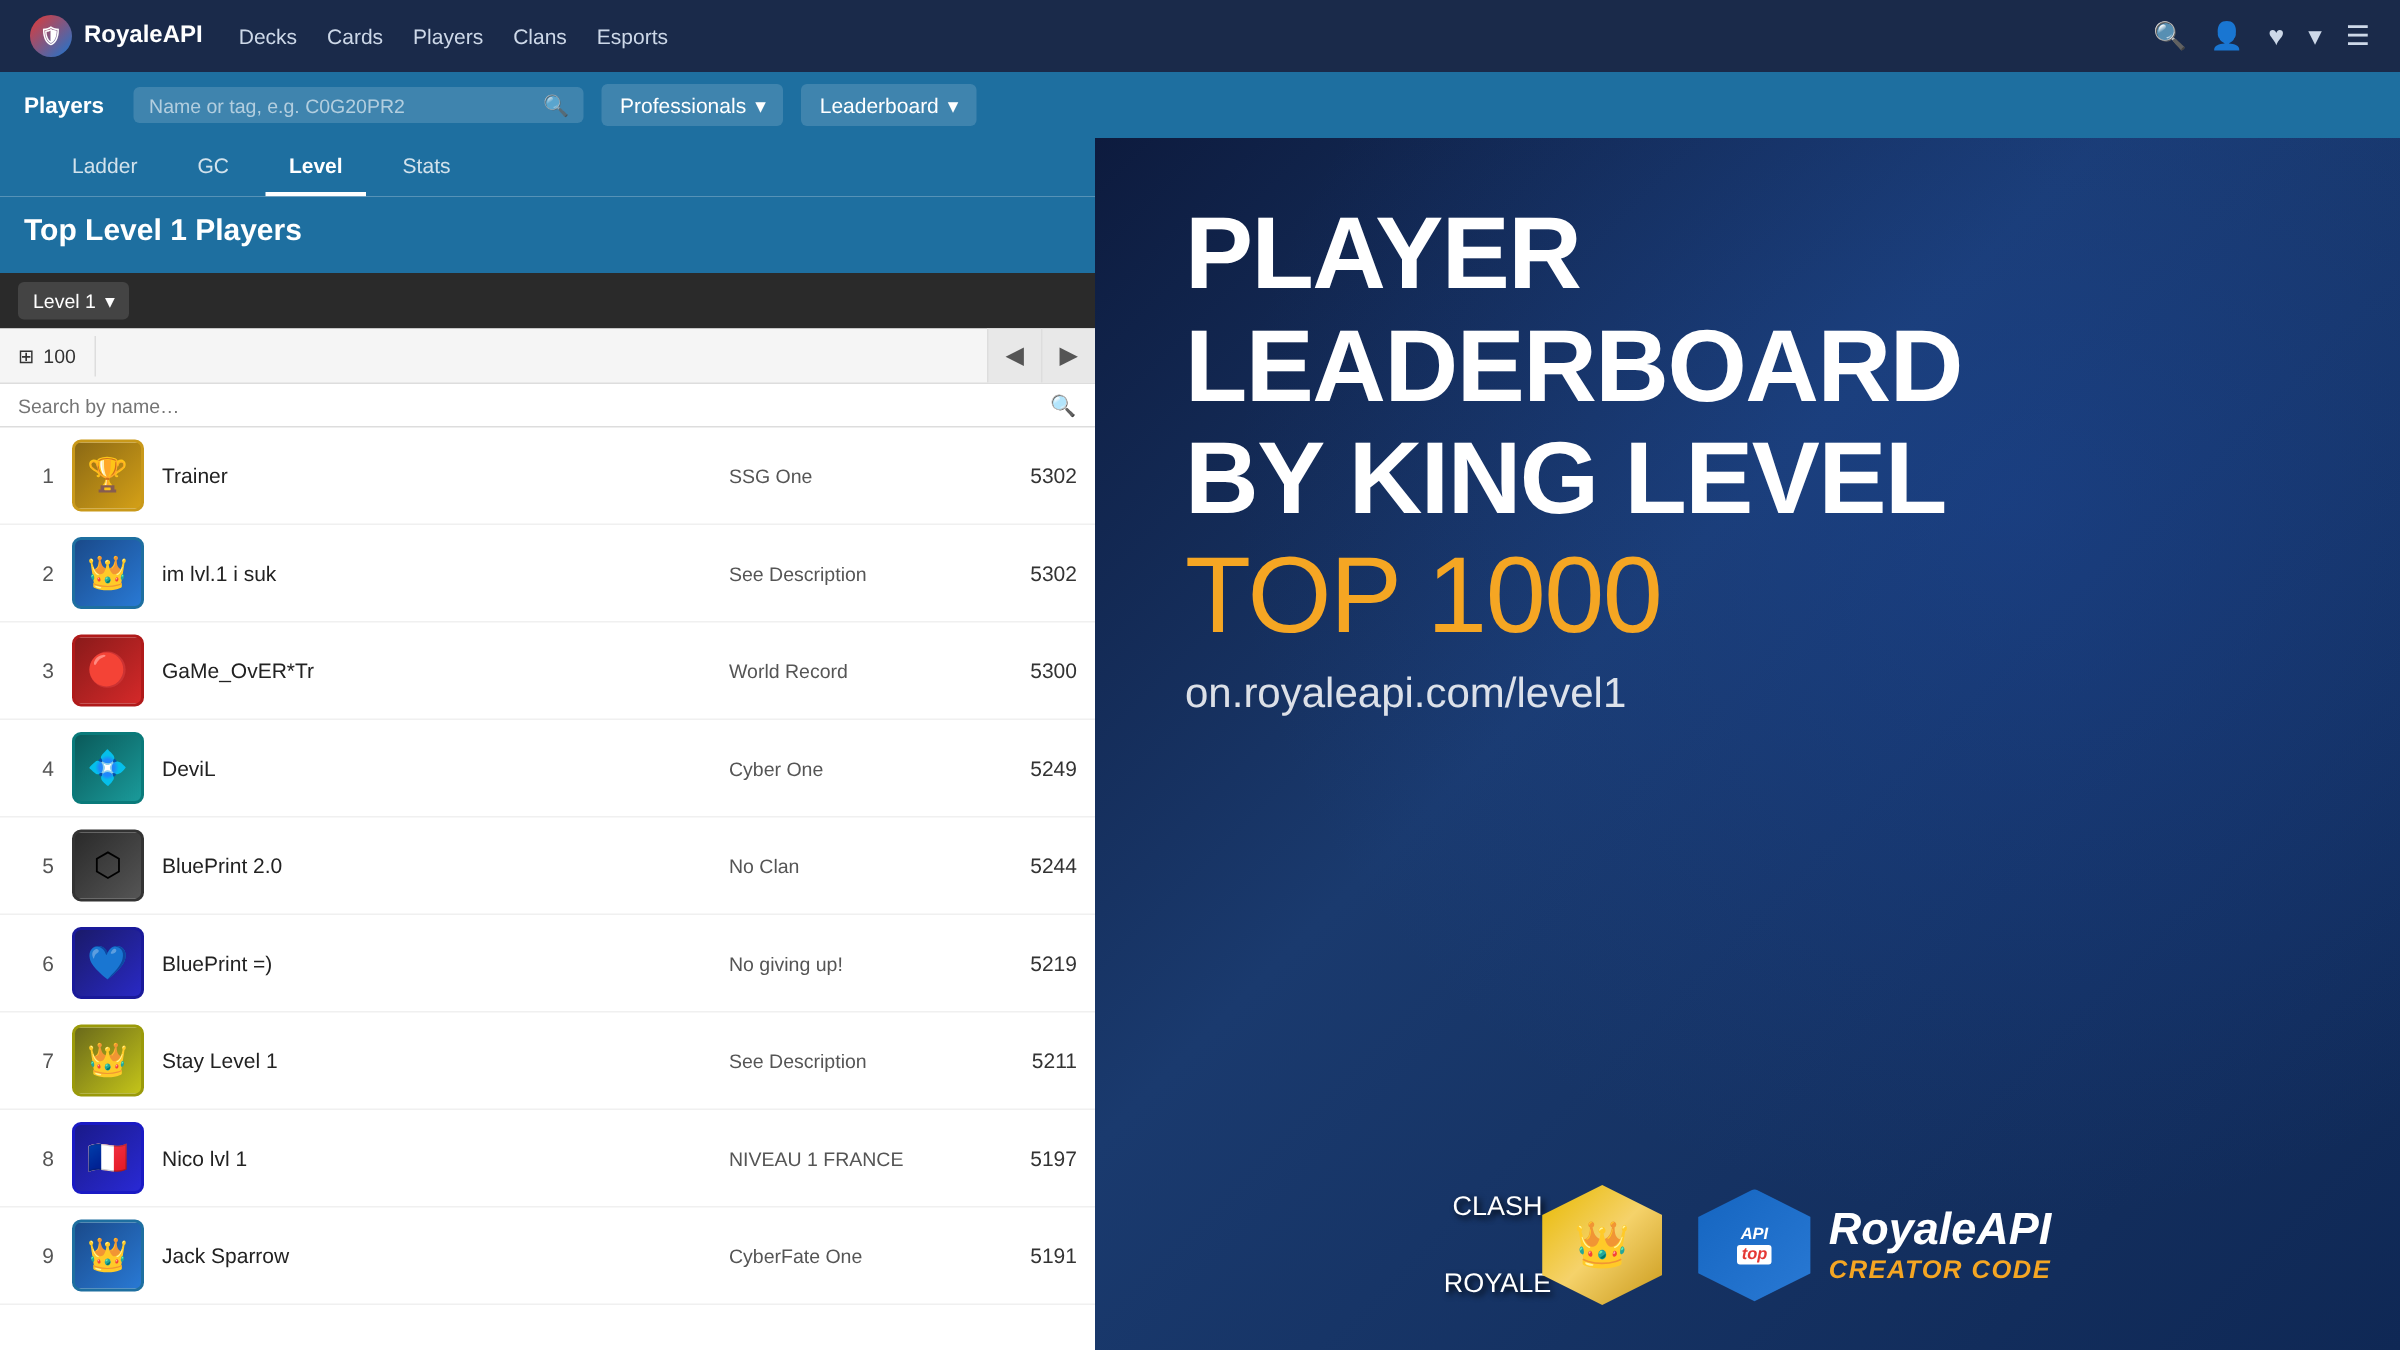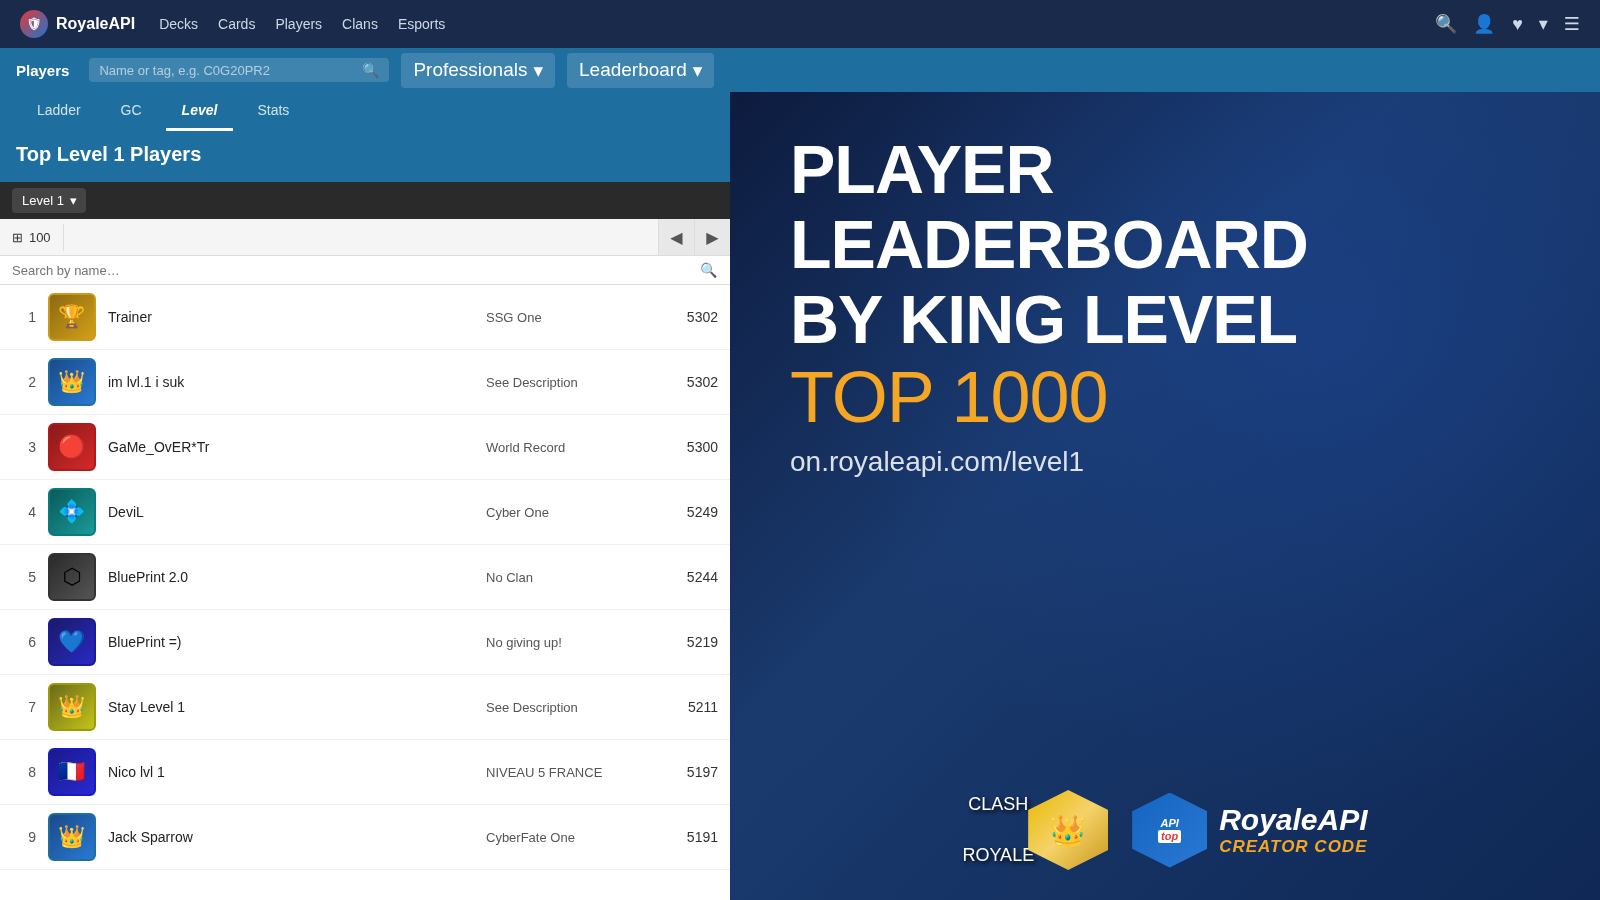--- a/index.html
+++ b/index.html
@@ -69,21 +69,21 @@
     .search-box input {
       background: transparent; border: none; outline: none;
       color: #fff; font-size: 13px; flex: 1;
     }
     .search-box input::placeholder { color: rgba(255,255,255,0.6); }
     .search-icon-small { color: rgba(255,255,255,0.7); font-size: 14px; }
     .dropdown-btn {
       display: flex; align-items: center; gap: 6px;
       background: rgba(255,255,255,0.15);
       border: none; border-radius: 4px;
-      color: #fff; font-size: 19px; padding: 6px 12px;
+      color: #fff; font-size: 14px; padding: 6px 12px;
       cursor: pointer;
     }
 
     
     .main-container {
       display: flex;
       flex: 1;
       overflow: hidden;
     }
 
@@ -93,36 +93,35 @@
       display: flex;
       flex-direction: column;
       background: #fff;
       flex-shrink: 0;
     }
 
     
     .tabs {
       background: #1e6fa0;
       display: flex;
-      padding: 0 21px;
+      padding: 0 32px;
       gap: 8px;
     }
     .tab {
       color: rgba(255,255,255,0.8);
       font-size: 14px;
       padding: 10px 16px;
       cursor: pointer;
       border-bottom: 3px solid transparent;
       text-decoration: none;
     }
     .tab.active {
       color: #fff;
       font-weight: bold;
       border-bottom: 3px solid #fff;
-      font-style: italic;
     }
 
     
     .page-title-bar {
       background: #1e6fa0;
       padding: 12px 16px 16px;
       color: #fff;
     }
     .page-title-bar h2 {
       font-size: 20px;
@@ -408,21 +407,21 @@
         <span class="rank">7</span>
         <div class="avatar-badge badge-crown">👑</div>
         <span class="player-name">Stay Level 1</span>
         <span class="clan-name">See Description</span>
         <span class="score">5211</span>
       </div>
       <div class="table-row">
         <span class="rank">8</span>
         <div class="avatar-badge badge-flag">🇫🇷</div>
         <span class="player-name">Nico lvl 1</span>
-        <span class="clan-name">NIVEAU 5 FRANCE</span>
+        <span class="clan-name">NIVEAU 1 FRANCE</span>
         <span class="score">5197</span>
       </div>
       <div class="table-row">
         <span class="rank">9</span>
         <div class="avatar-badge badge-blue">👑</div>
         <span class="player-name">Jack Sparrow</span>
         <span class="clan-name">CyberFate One</span>
         <span class="score">5191</span>
       </div>
     </div>

